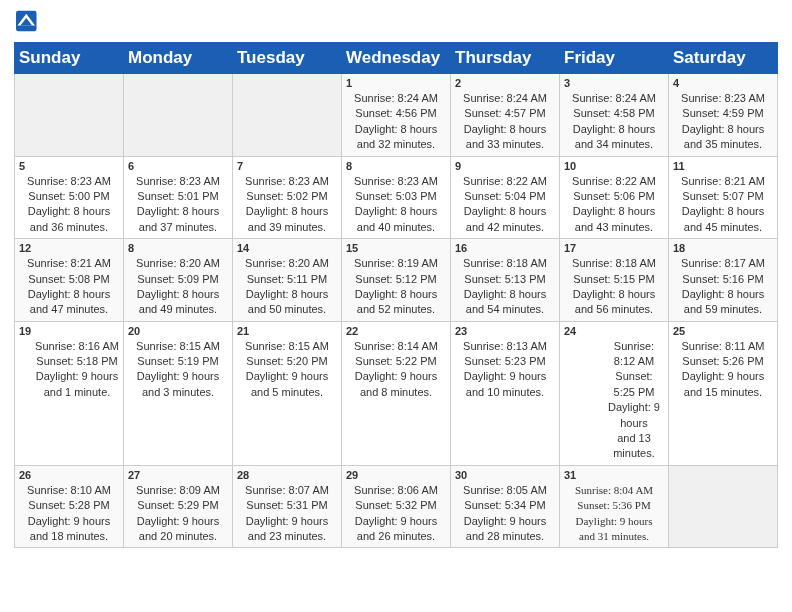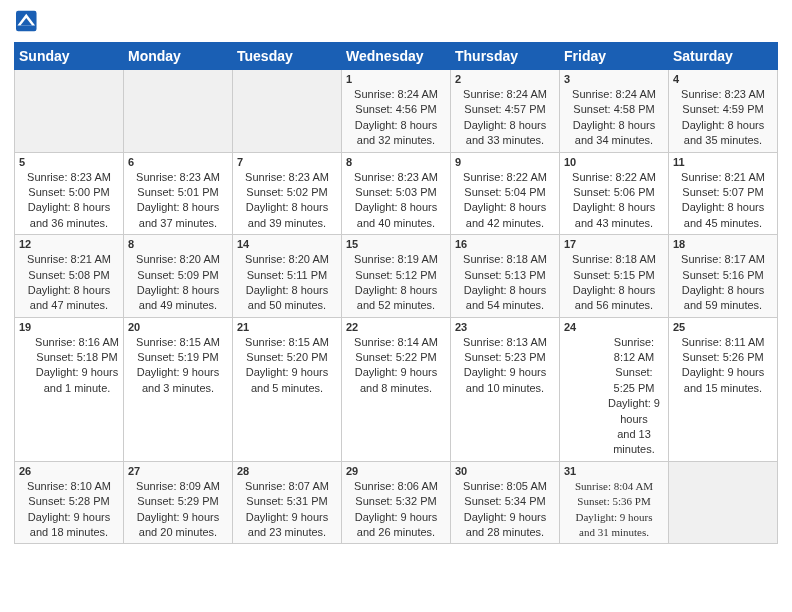--- a/index.html
+++ b/index.html
@@ -53,21 +53,21 @@
       color: #555;
     }
     .calendar {
       width: 100%;
       border-collapse: collapse;
       border: 1px solid #ccc;
     }
     .calendar th {
       background: #1a5fb4;
       color: #fff;
-      font-size: 14px;
+      font-size: 17px;
       font-weight: bold;
       padding: 5px 4px;
       text-align: left;
       border: 1px solid #1a5fb4;
     }
     .calendar td {
       vertical-align: top;
       border: 1px solid #ccc;
       padding: 3px 4px;
       width: calc(100%/7);

